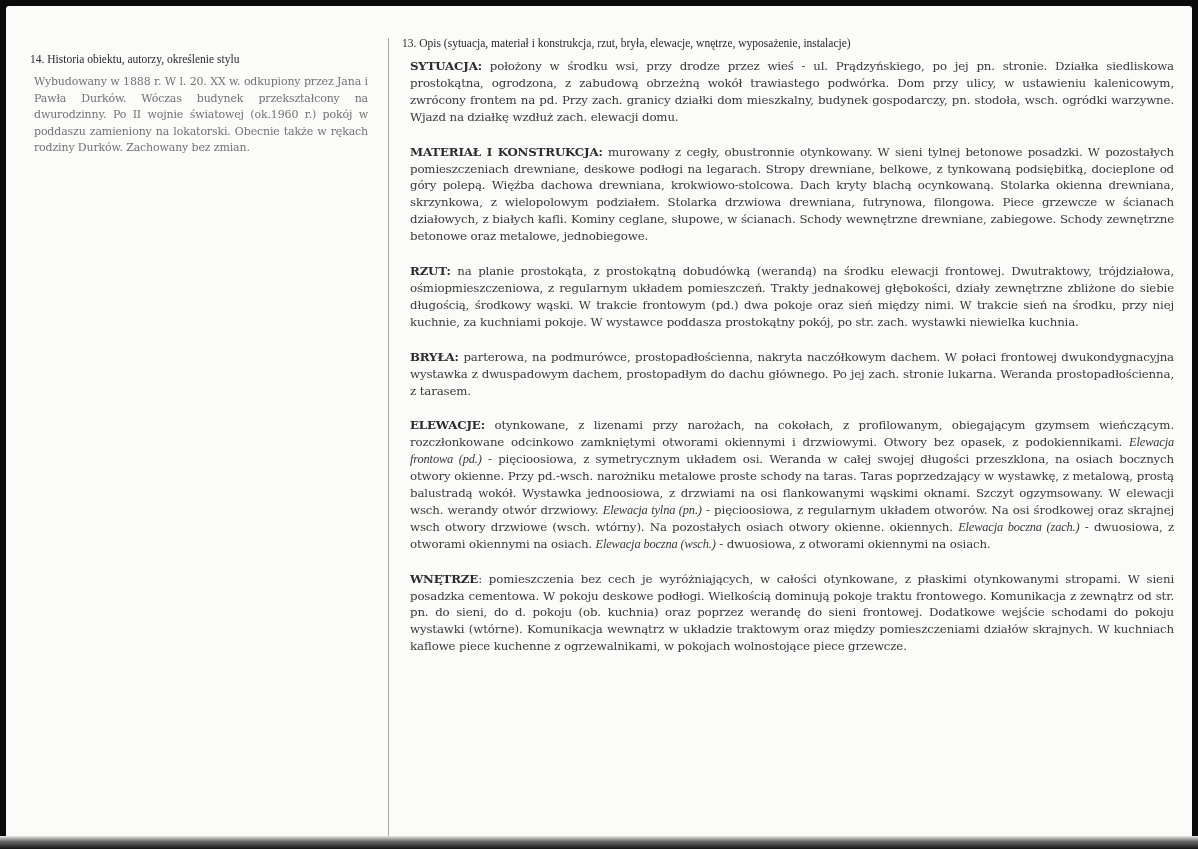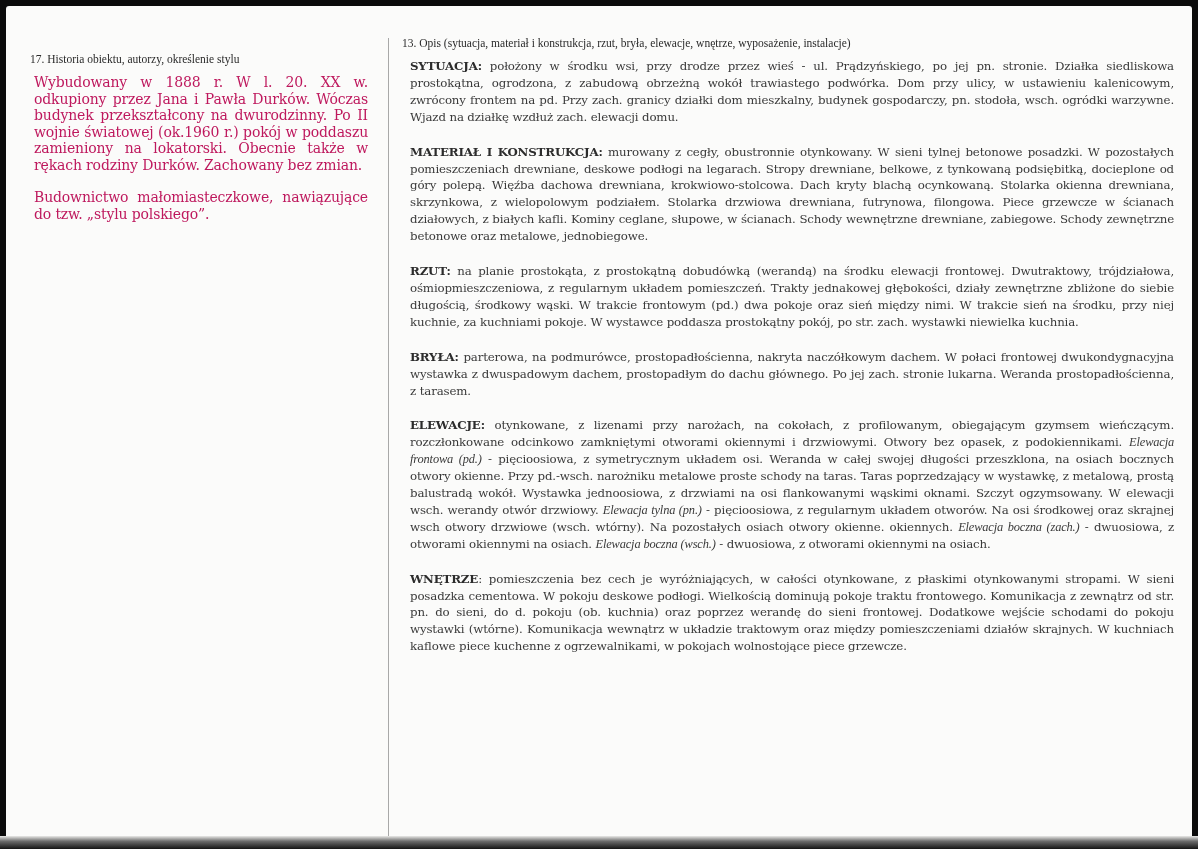--- a/index.html
+++ b/index.html
@@ -49,38 +49,37 @@
     .para {
       font-family: "DejaVu Serif", serif;
       font-size: 11.8px;
       line-height: 16.9px;
       color: #3a3a3a;
       text-align: justify;
       margin: 0 0 18px 0;
       letter-spacing: -0.15px;
     }
     .col-left .para {
-      font-size: 14px;
+      font-size: 11px;
       line-height: 16.5px;
       margin-bottom: 16px;
-      color: #be185d;
+      color: #737373;
     }
     .col-right .para { margin-left: 8px; margin-right: 8px; }
     .head { font-weight: bold; color: #2c2c2c; }
     .it { font-style: italic; font-family: "Liberation Serif", serif; font-size: 12.4px; }
   </style>
 </head>
 <body>
 
 <div class="sheet">
 
   <div class="col-left">
-    <div class="section-label">17. Historia obiektu, autorzy, określenie stylu</div>
+    <div class="section-label">14. Historia obiektu, autorzy, określenie stylu</div>
     <p class="para">Wybudowany w 1888 r. W l. 20. XX w. odkupiony przez Jana i Pawła Durków. Wóczas budynek przekształcony na dwurodzinny. Po II wojnie  światowej (ok.1960 r.) pokój w poddaszu zamieniony na lokatorski. Obecnie także w rękach  rodziny Durków. Zachowany bez zmian.</p>
-    <p class="para">Budownictwo małomiasteczkowe, nawiązujące do tzw. „stylu polskiego”.</p>
   </div>
 
   <div class="col-right">
     <div class="section-label">13. Opis (sytuacja, materiał i konstrukcja, rzut, bryła, elewacje, wnętrze, wyposażenie, instalacje)</div>
 
     <p class="para">
       <span class="head">SYTUACJA:</span><span> położony w środku wsi, przy drodze przez wieś - ul. Prądzyńskiego, po jej pn. stronie. Działka siedliskowa prostokątna, ogrodzona, z zabudową obrzeżną wokół trawiastego podwórka. Dom przy ulicy, w ustawieniu kalenicowym, zwrócony frontem na pd. Przy zach. granicy działki dom mieszkalny, budynek gospodarczy, pn. stodoła, wsch. ogródki warzywne.  Wjazd na działkę wzdłuż zach. elewacji domu.</span>
     </p>
 
     <p class="para">

